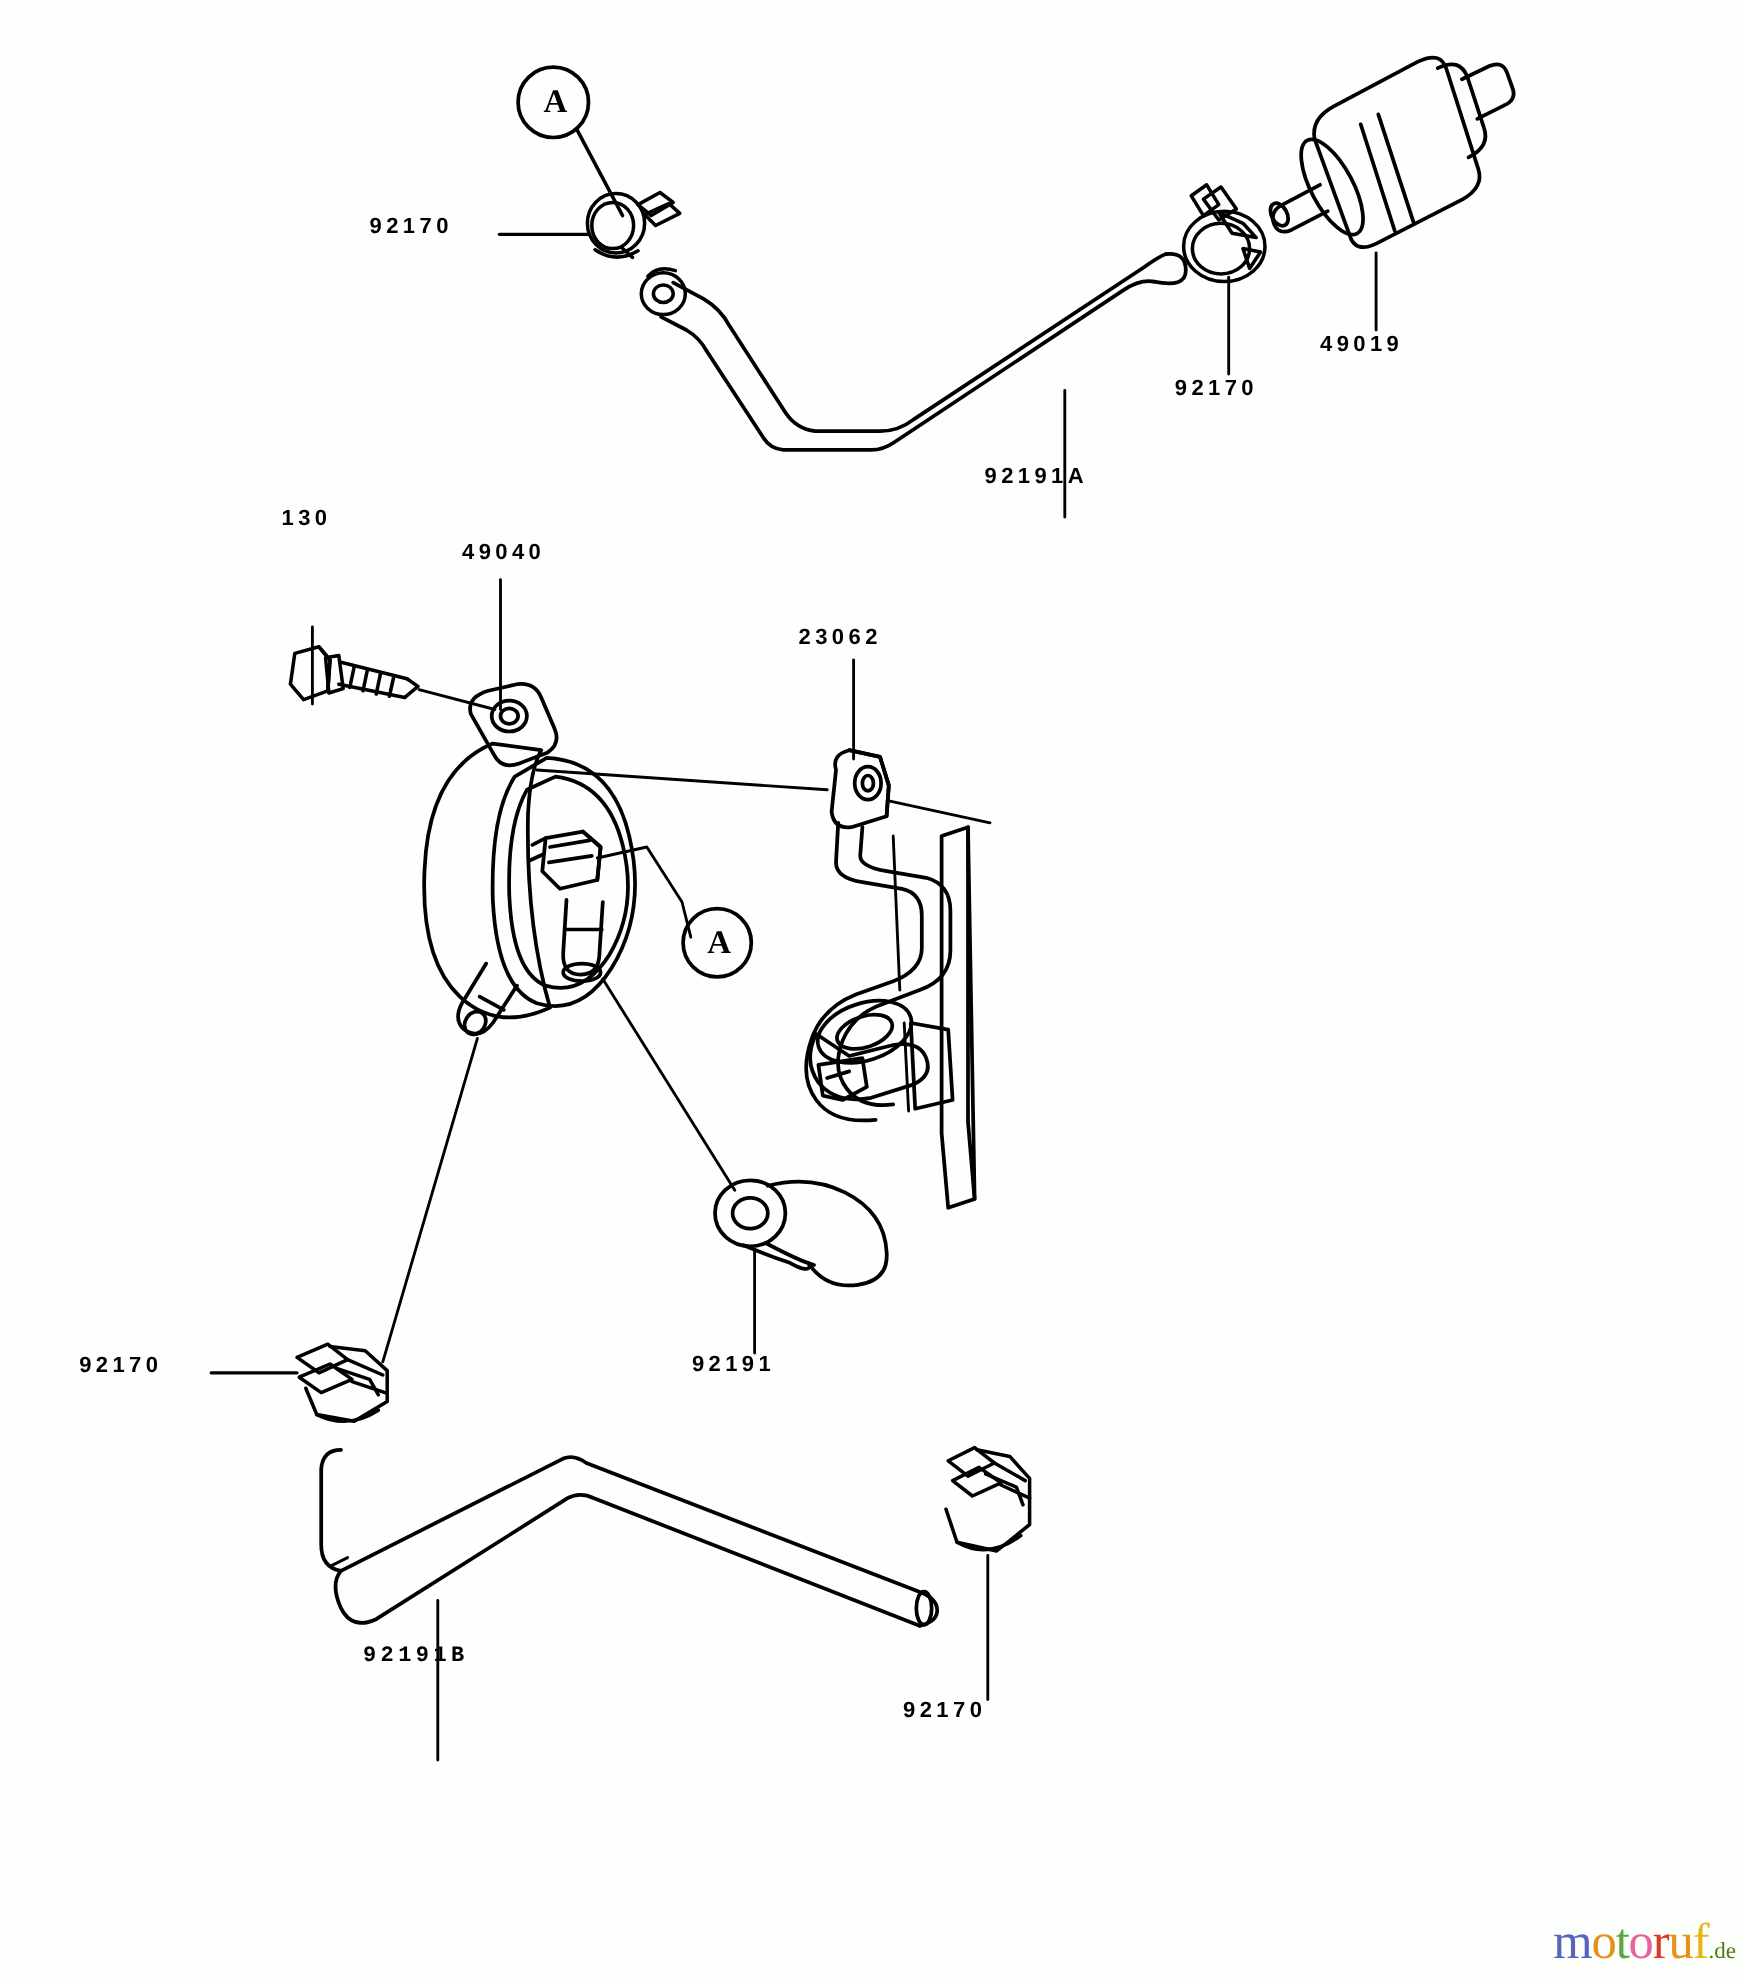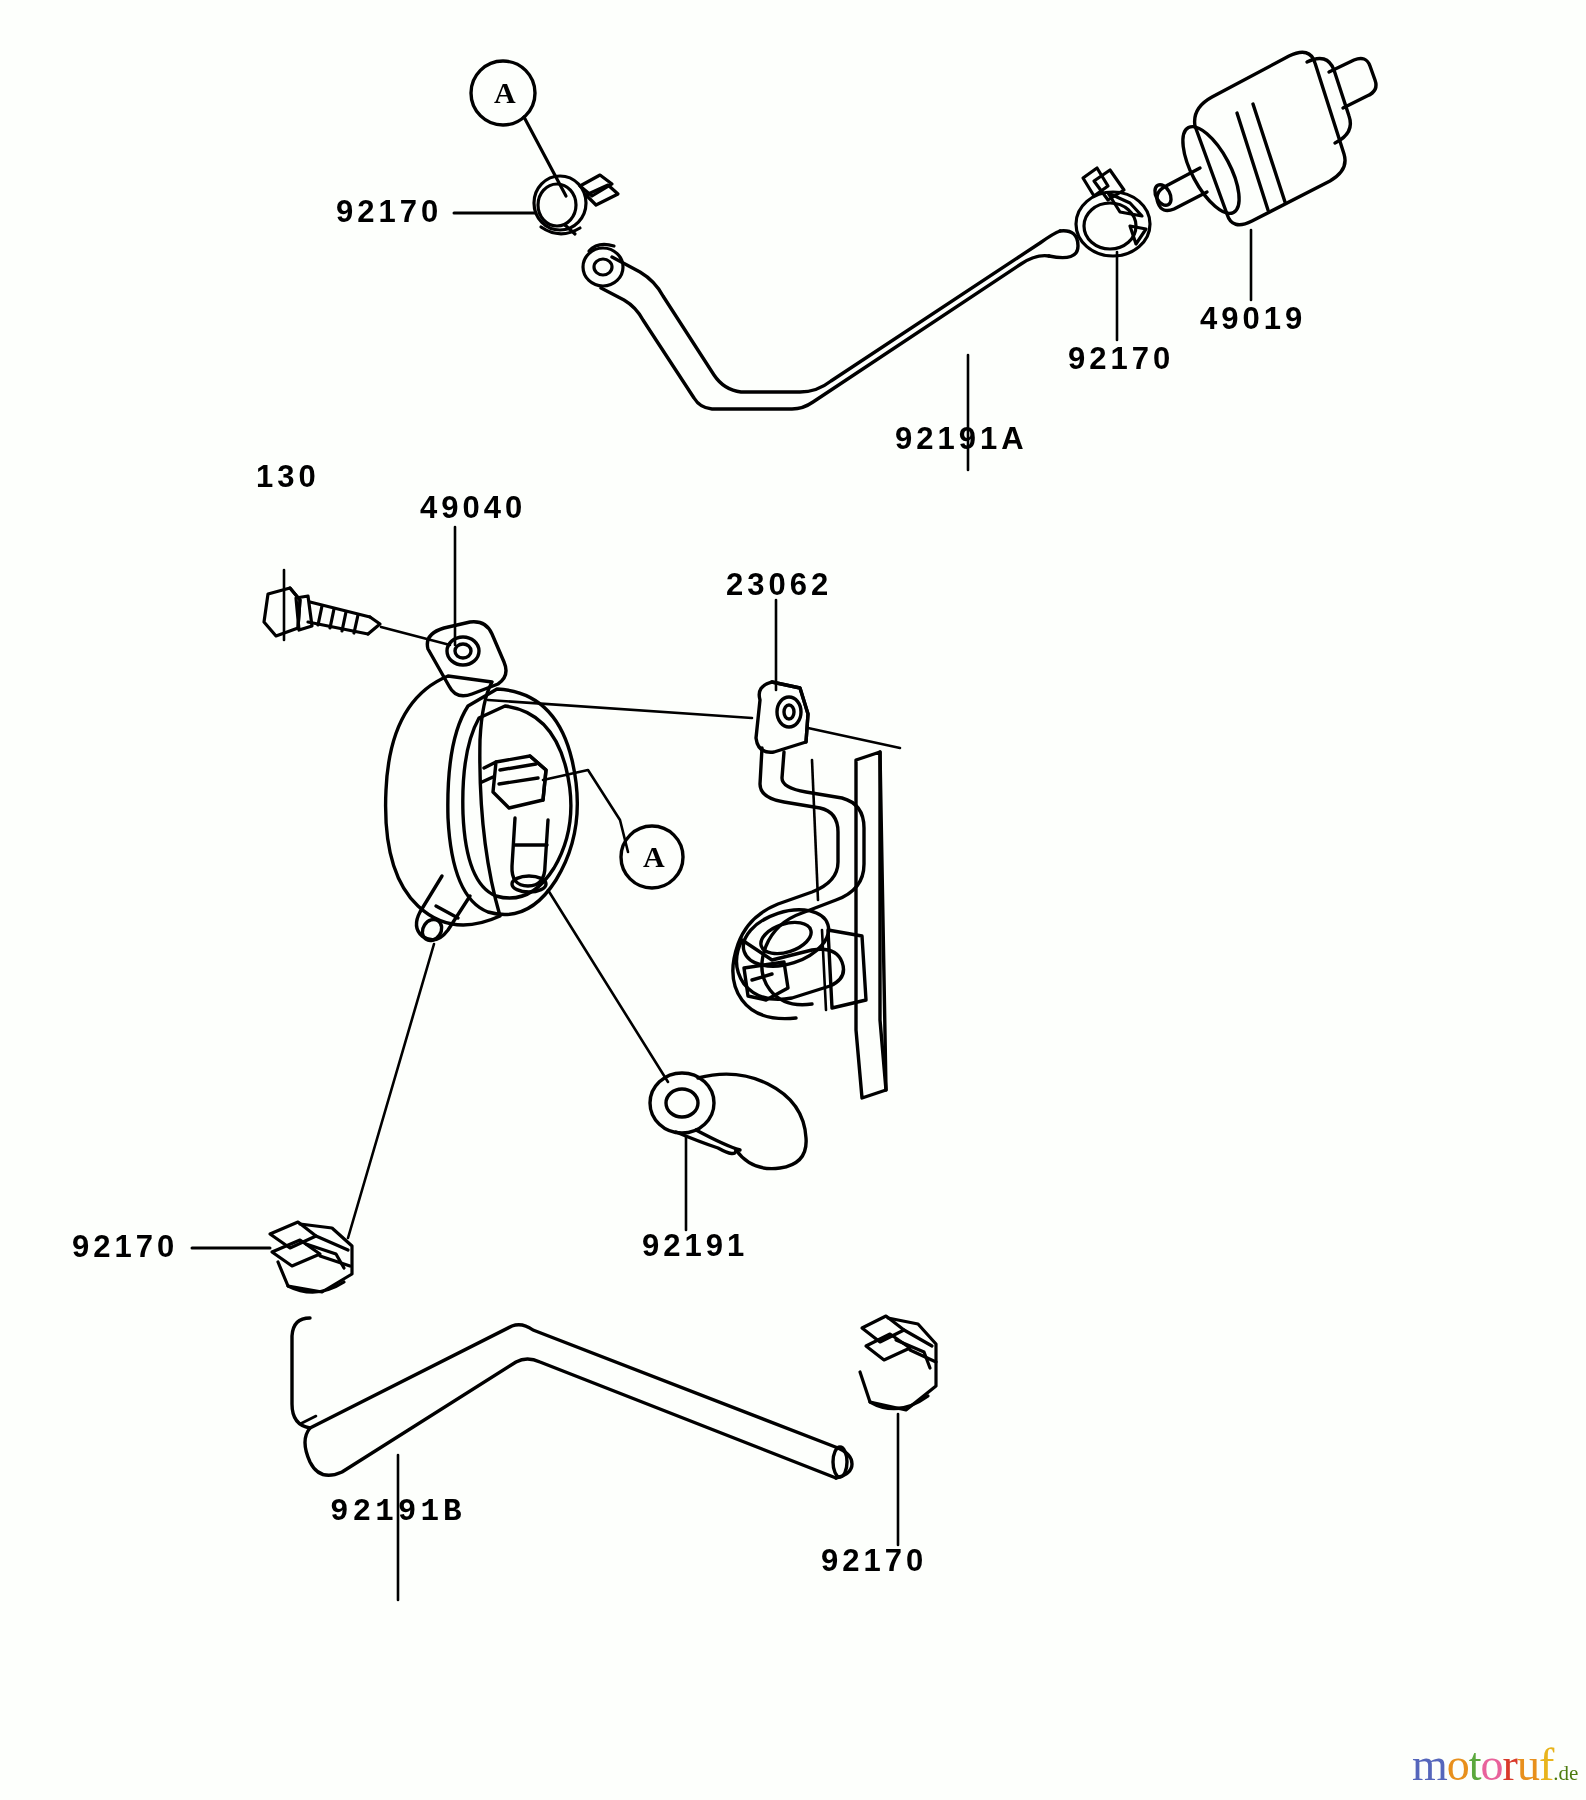--- a/index.html
+++ b/index.html
@@ -26,21 +26,21 @@
     top: 0;
     left: 0;
     width: 1586px;
     height: 1800px;
     display: block;
   }
   .part-label {
     position: absolute;
     font-family: "Liberation Sans", sans-serif;
     font-weight: bold;
-    font-size: 31px;
+    font-size: 20px;
     letter-spacing: 4px;
     color: #000000;
     white-space: nowrap;
     line-height: 1;
     user-select: none;
   }
   .callout-letter {
     position: absolute;
     font-family: "Liberation Serif", serif;
     font-weight: bold;
@@ -396,21 +396,21 @@
   <div class="part-label" style="left:895px; top:423px;">92191A</div>
 
   <div class="part-label" style="left:256px; top:461px;">130</div>
 
   <div class="part-label" style="left:420px; top:492px;">49040</div>
 
   <div class="part-label" style="left:726px; top:569px;">23062</div>
 
   <div class="callout-letter" style="left:643px; top:842px;">A</div>
 
-  <div class="part-label" style="left:629px; top:1230px;margin-left:13px;">92191</div>
+  <div class="part-label" style="left:629px; top:1230px;">92191</div>
 
   <div class="part-label" style="left:72px; top:1231px;">92170</div>
 
   <div class="part-label" style="left:330px; top:1496px;font-family:Liberation Mono, monospace;">92191B</div>
 
   <div class="part-label" style="left:821px; top:1545px;">92170</div>
 
   <div class="watermark" style="left:1412px; top:1742px;">
     <span class="wm-m">m</span><span class="wm-o1">o</span><span class="wm-t">t</span><span class="wm-o2">o</span><span class="wm-r">r</span><span class="wm-u">u</span><span class="wm-f">f</span><span class="wm-suffix">.de</span>
   </div>

